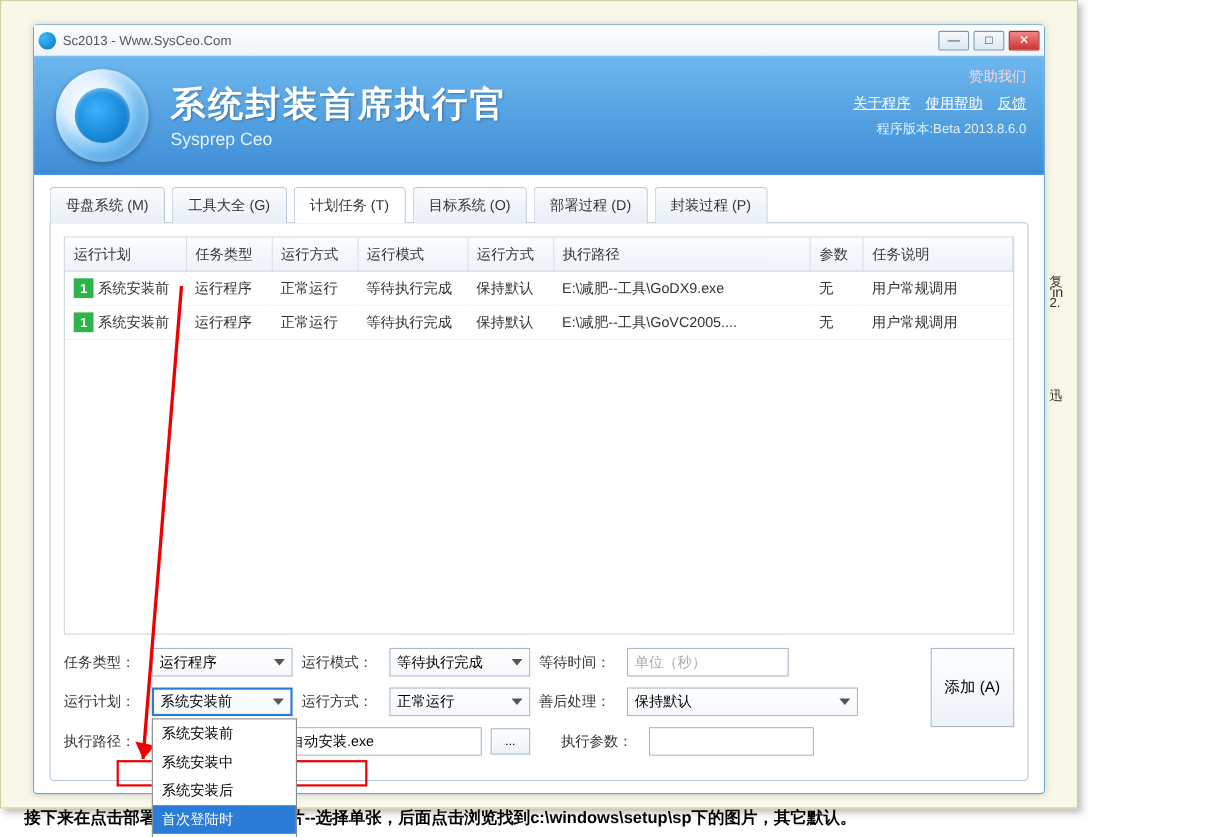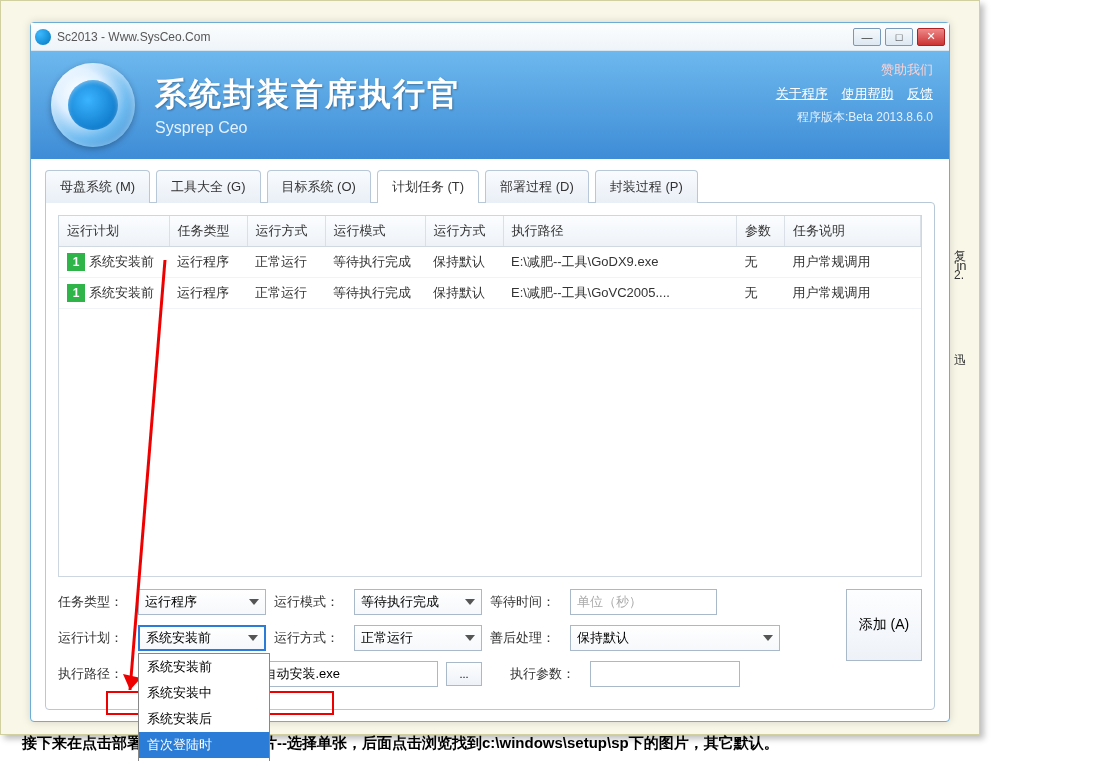--- a/index.html
+++ b/index.html
@@ -84,22 +84,22 @@
         <a>反馈</a>
       </div>
       <div class="ver">程序版本:Beta 2013.8.6.0</div>
     </div>
   </div>
 
   <div class="body-area">
     <div class="tabbar">
       <div class="tab">母盘系统 (M)</div>
       <div class="tab">工具大全 (G)</div>
+      <div class="tab active">计划任务 (T)</div>
       <div class="tab">目标系统 (O)</div>
-      <div class="tab active">计划任务 (T)</div>
       <div class="tab">部署过程 (D)</div>
       <div class="tab">封装过程 (P)</div>
     </div>
 
     <div class="content">
       <div class="table-wrap">
         <table>
           <thead>
               <tr>
             <th style="width:110px">运行计划</th>

